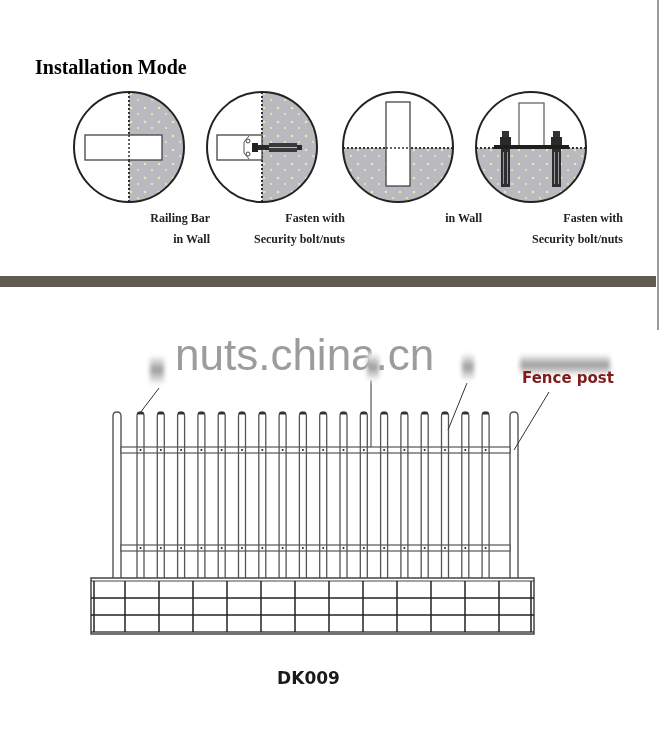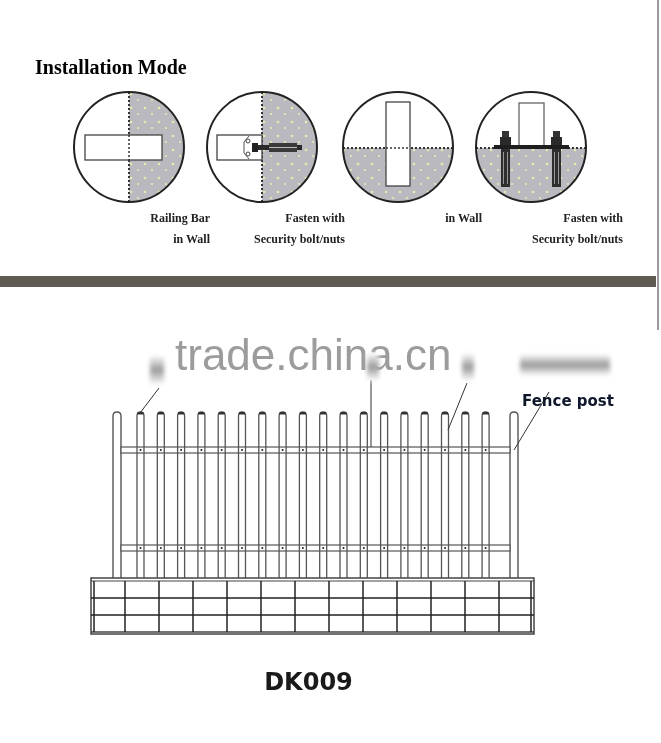--- a/index.html
+++ b/index.html
@@ -4,23 +4,23 @@
 <style>
   html, body { margin:0; padding:0; background:#fff; }
   body { width:661px; height:743px; position:relative; overflow:hidden; font-family:"Liberation Serif", serif; }
   .title { position:absolute; left:35px; top:20px; font-size:20px; font-weight:bold; color:#000000; font-family:"Liberation Serif", serif;margin-top:36px; }
   .panel { position:absolute; top:90px; width:110px; }
   .panel svg { display:block; }
   .caption { position:absolute; top:208px; width:160px; text-align:right; font-size:12px; font-weight:bold; color:#222; line-height:21px; font-family:"Liberation Serif", serif; }
   .divider { position:absolute; left:0; top:276px; width:656px; height:11px; background:#5f5a52; }
   .vline { position:absolute; left:657px; top:0; width:2px; height:330px; background:#9a9a9a; }
   .watermark { position:absolute; left:175px; top:330px; font-size:44px; color:#9c9c9c; font-family:"Liberation Sans", sans-serif; letter-spacing:0px; }
-  .label-fence { position:absolute; left:522px; top:392px; font-size:15px; font-weight:bold; color:#0f172a; font-family:"DejaVu Sans", sans-serif; }
+  .label-fence { position:absolute; left:522px; top:369px; font-size:15px; font-weight:bold; color:#7f1d1d; font-family:"DejaVu Sans", sans-serif; }
   .blur { position:absolute; background:linear-gradient(#fff, #9a9a9a, #fff); filter:blur(2px); }
-  .model { position:absolute; left:0; width:661px; top:668px; text-align:center; font-size:24px; font-weight:bold; color:#1a1a1a; font-family:"DejaVu Sans", sans-serif; }
+  .model { position:absolute; left:0; width:661px; top:668px; text-align:center; font-size:17px; font-weight:bold; color:#1a1a1a; font-family:"DejaVu Sans", sans-serif; }
   .model span { position:relative; left:-22px; }
 </style>
 </head>
 <body>
 
 <div class="title">Installation Mode</div>
 
 <div class="panel" style="left:72px;">
   <svg width="114" height="114" viewBox="0 0 114 114">
     <defs>
@@ -259,20 +259,20 @@
     <line x1="329" y1="615" x2="329" y2="632" stroke="#222" stroke-width="1.5"></line>
     <line x1="363" y1="615" x2="363" y2="632" stroke="#222" stroke-width="1.5"></line>
     <line x1="397" y1="615" x2="397" y2="632" stroke="#222" stroke-width="1.5"></line>
     <line x1="431" y1="615" x2="431" y2="632" stroke="#222" stroke-width="1.5"></line>
     <line x1="465" y1="615" x2="465" y2="632" stroke="#222" stroke-width="1.5"></line>
     <line x1="499" y1="615" x2="499" y2="632" stroke="#222" stroke-width="1.5"></line>
     <line x1="94" y1="615" x2="94" y2="632" stroke="#222" stroke-width="1.5"></line>
     <line x1="531" y1="615" x2="531" y2="632" stroke="#222" stroke-width="1.5"></line>
   </svg>
 
-<div class="watermark">trade.china.cn</div>
+<div class="watermark">nuts.china.cn</div>
 <div class="blur" style="left:150px;top:355px;width:14px;height:30px;"></div>
 <div class="blur" style="left:367px;top:353px;width:12px;height:28px;"></div>
 <div class="blur" style="left:462px;top:353px;width:12px;height:28px;"></div>
 <div class="blur" style="left:520px;top:354px;width:90px;height:22px;"></div>
 <div class="label-fence">Fence post</div>
 
 <div class="model"><span>DK009</span></div>
 
 </body></html>

